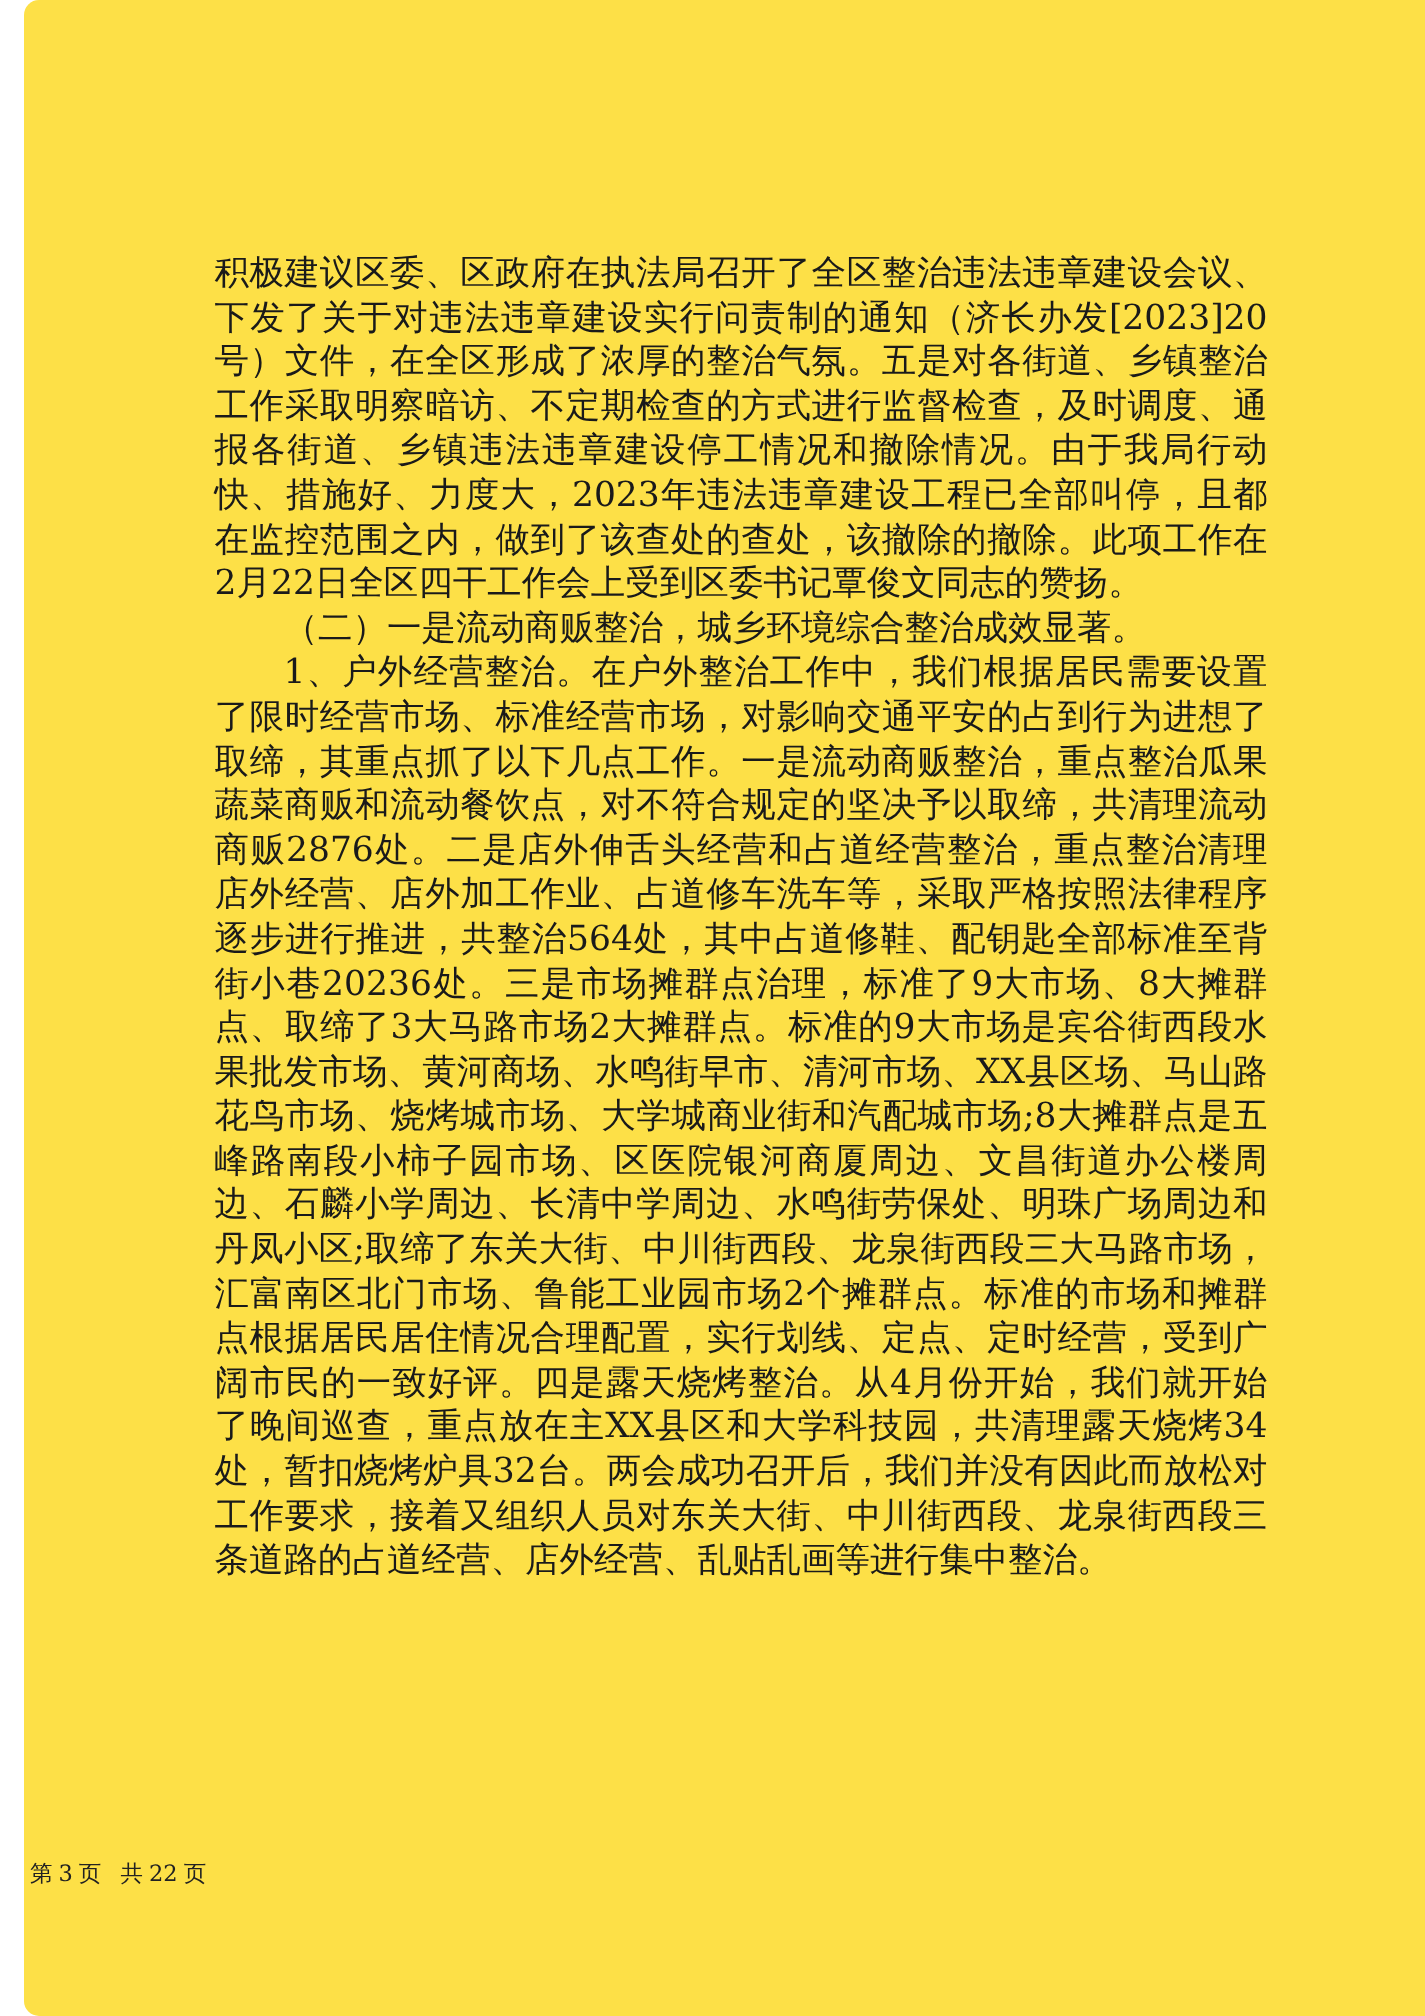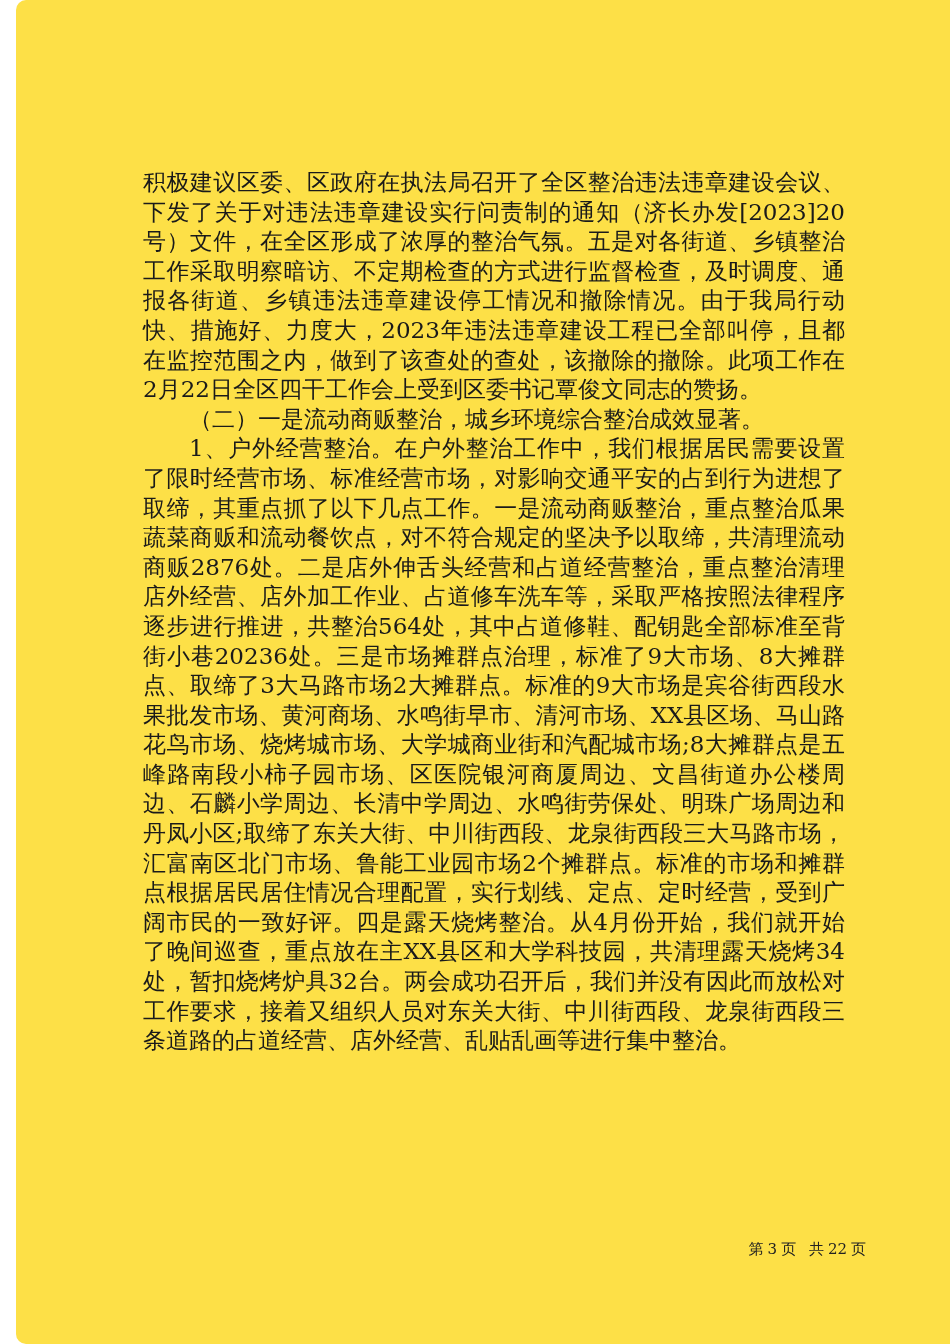--- a/index.html
+++ b/index.html
@@ -7,21 +7,21 @@
   .page { position: absolute; left: 16px; top: 0; width: 950px; height: 1344px; background: #fde047; border-radius: 10px; }
   .content {
     position: absolute; left: 127px; top: 168px; width: 702px;
     font-family: "DejaVu Serif", "Liberation Serif", serif;
     font-size: 23px; line-height: 29.6px; color: #1a1a1a;
     text-align: justify; text-justify: inter-character;
   }
   .content p { margin: 0; }
   .indent { text-indent: 46px; }
   .footer {
-    position: absolute; left: 0; width: 854px; top: 1240px; text-align: right;
+    position: absolute; left: 0; width: 854px; top: 1240px; text-align: left;
     font-family: "DejaVu Serif", "Liberation Serif", serif; font-size: 15px; color: #222;
   }
   .footer span { margin: 0 2px; }
 </style>
 </head>
 <body>
 
 <div class="page">
   <div class="content">
     <p>积极建议区委、区政府在执法局召开了全区整治违法违章建设会议、下发了关于对违法违章建设实行问责制的通知（济长办发[2023]20号）文件，在全区形成了浓厚的整治气氛。五是对各街道、乡镇整治工作采取明察暗访、不定期检查的方式进行监督检查，及时调度、通报各街道、乡镇违法违章建设停工情况和撤除情况。由于我局行动快、措施好、力度大，2023年违法违章建设工程已全部叫停，且都在监控范围之内，做到了该查处的查处，该撤除的撤除。此项工作在2月22日全区四干工作会上受到区委书记覃俊文同志的赞扬。</p>

